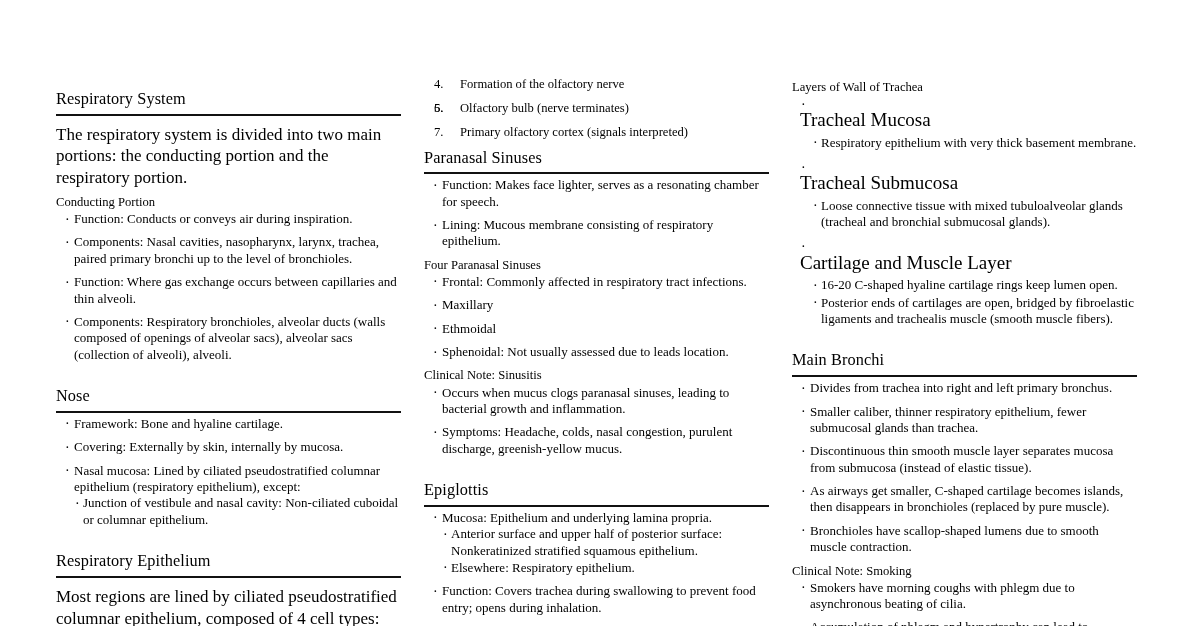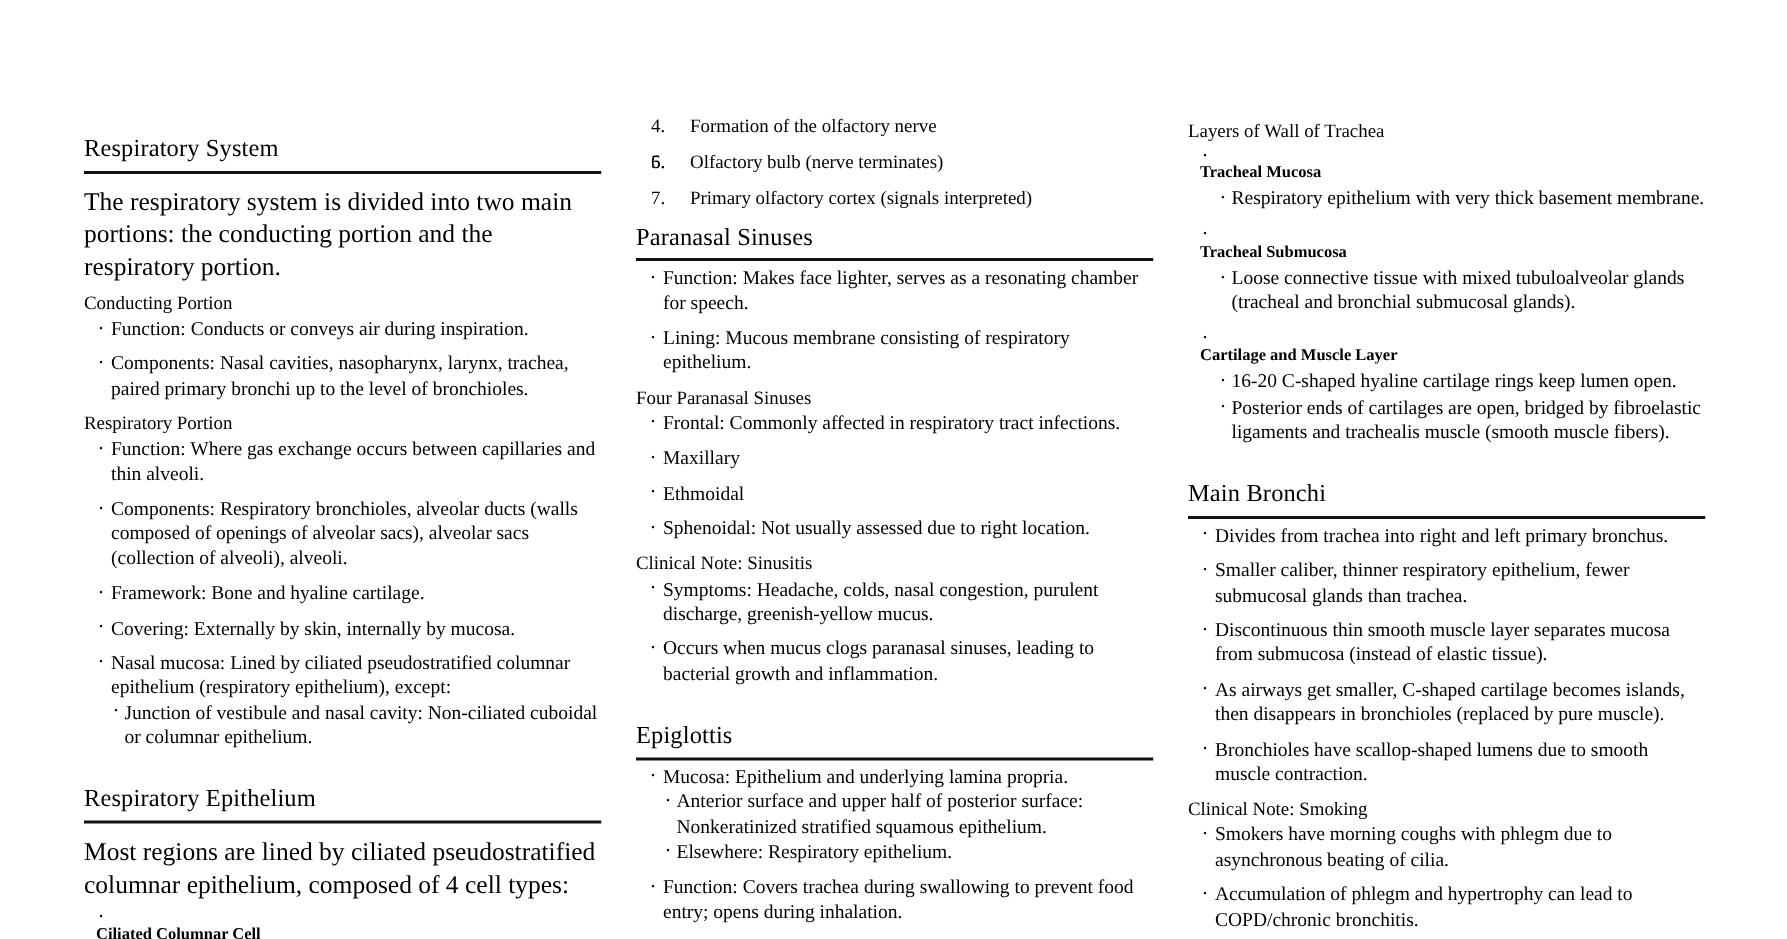--- a/index.html
+++ b/index.html
@@ -56,24 +56,24 @@
     line-height: 1.28;
     margin: 8px 0 3px 0;
   }
   .subhead {
     font-size: 12.6px;
     line-height: 1.28;
     margin: 5px 0 1px 0;
     font-weight: normal;
   }
   .grouphead {
-    font-size: 11px;
+    font-size: 19px;
     line-height: 1.3;
     margin: 3px 0 2px 8px;
-    font-weight: bold;
+    font-weight: normal;
   }
   ul.bl {
     list-style: none;
     margin: 0;
     padding: 0;
   }
   ul.bl > li {
     font-size: 13px;
     line-height: 1.26;
     position: relative;
@@ -133,27 +133,27 @@
 
       <p class="para">The respiratory system is divided into two main portions: the conducting portion and the respiratory portion.</p>
 
       <div class="subhead">Conducting Portion</div>
 
       <ul class="bl">
         <li>Function: Conducts or conveys air during inspiration.</li>
         <li>Components: Nasal cavities, nasopharynx, larynx, trachea, paired primary bronchi up to the level of bronchioles.</li>
       </ul>
 
-      <div class="subhead">Respiratory Portion</div>
 
       <ul class="bl">
         <li>Function: Where gas exchange occurs between capillaries and thin alveoli.</li>
         <li>Components: Respiratory bronchioles, alveolar ducts (walls composed of openings of alveolar sacs), alveolar sacs (collection of alveoli), alveoli.</li>
       </ul>
 
+      <h1 class="sec-title spaced">Nose</h1>
 
       <ul class="bl">
         <li>Framework: Bone and hyaline cartilage.</li>
         <li>Covering: Externally by skin, internally by mucosa.</li>
         <li class="tight">Nasal mucosa: Lined by ciliated pseudostratified columnar epithelium (respiratory epithelium), except:</li>
       </ul>
       <ul class="bl sub">
         <li>Junction of vestibule and nasal cavity: Non-ciliated cuboidal or columnar epithelium.</li>
       </ul>
 
@@ -191,28 +191,28 @@
         <li>Function: Makes face lighter, serves as a resonating chamber for speech.</li>
         <li>Lining: Mucous membrane consisting of respiratory epithelium.</li>
       </ul>
 
       <div class="subhead">Four Paranasal Sinuses</div>
 
       <ul class="bl">
         <li>Frontal: Commonly affected in respiratory tract infections.</li>
         <li>Maxillary</li>
         <li>Ethmoidal</li>
-        <li>Sphenoidal: Not usually assessed due to right location.</li>
+        <li>Sphenoidal: Not usually assessed due to leads location.</li>
       </ul>
 
       <div class="subhead">Clinical Note: Sinusitis</div>
 
       <ul class="bl">
+        <li>Occurs when mucus clogs paranasal sinuses, leading to bacterial growth and inflammation.</li>
         <li>Symptoms: Headache, colds, nasal congestion, purulent discharge, greenish-yellow mucus.</li>
-        <li>Occurs when mucus clogs paranasal sinuses, leading to bacterial growth and inflammation.</li>
       </ul>
 
       <h1 class="sec-title spaced">Epiglottis</h1>
 
       <ul class="bl">
         <li class="tight">Mucosa: Epithelium and underlying lamina propria.</li>
       </ul>
       <ul class="bl sub">
         <li>Anterior surface and upper half of posterior surface: Nonkeratinized stratified squamous epithelium.</li>
         <li>Elsewhere: Respiratory epithelium.</li>

